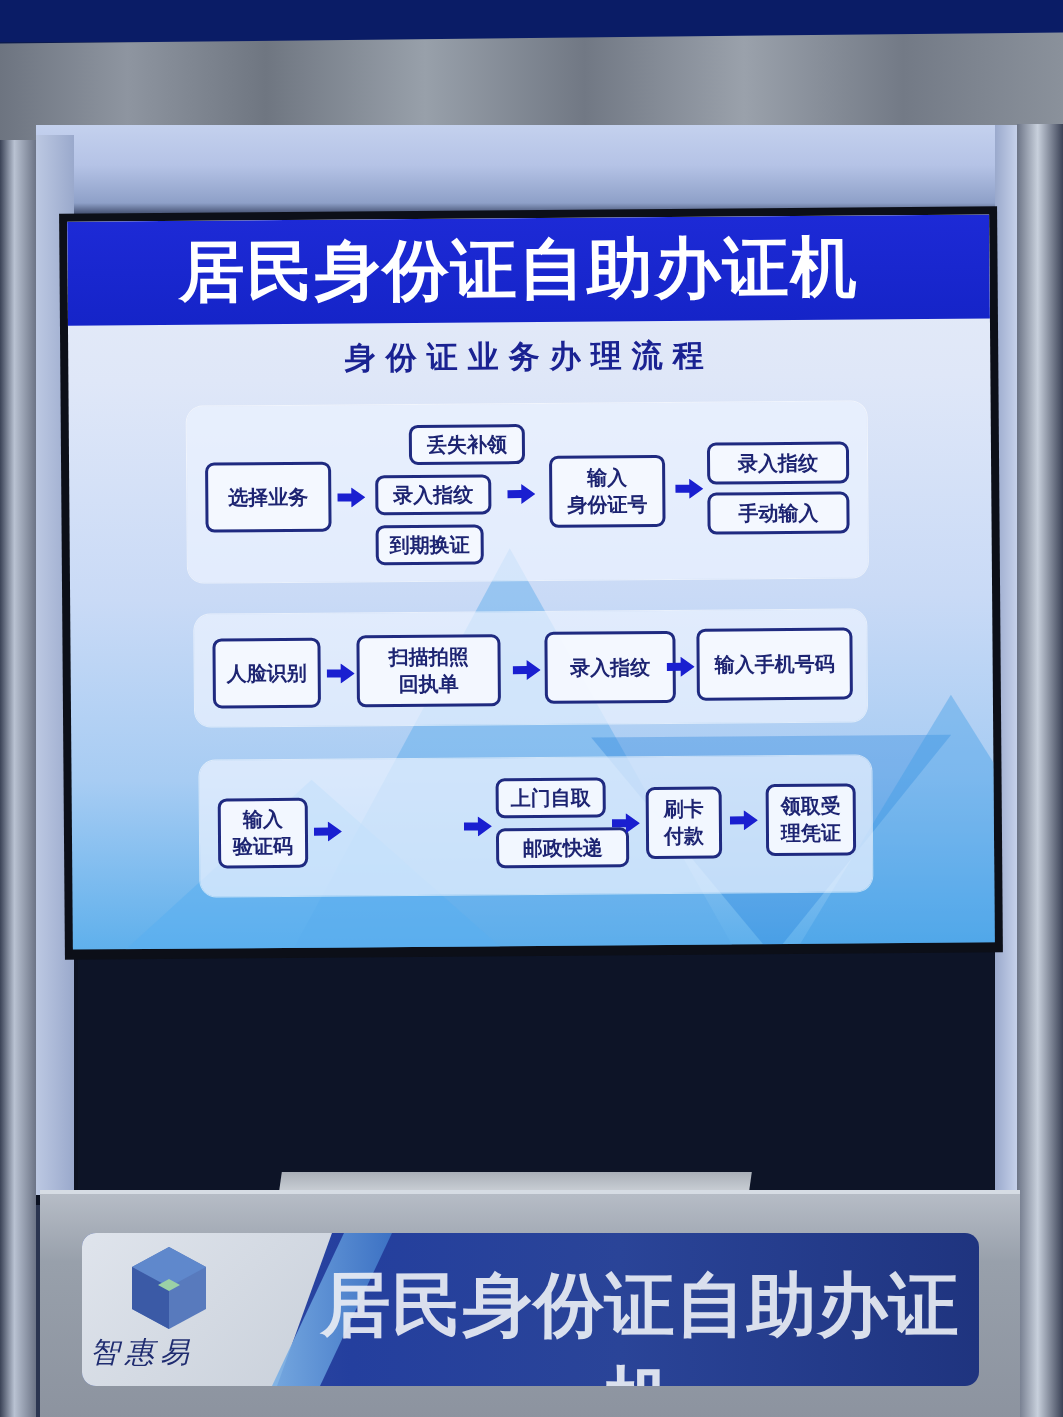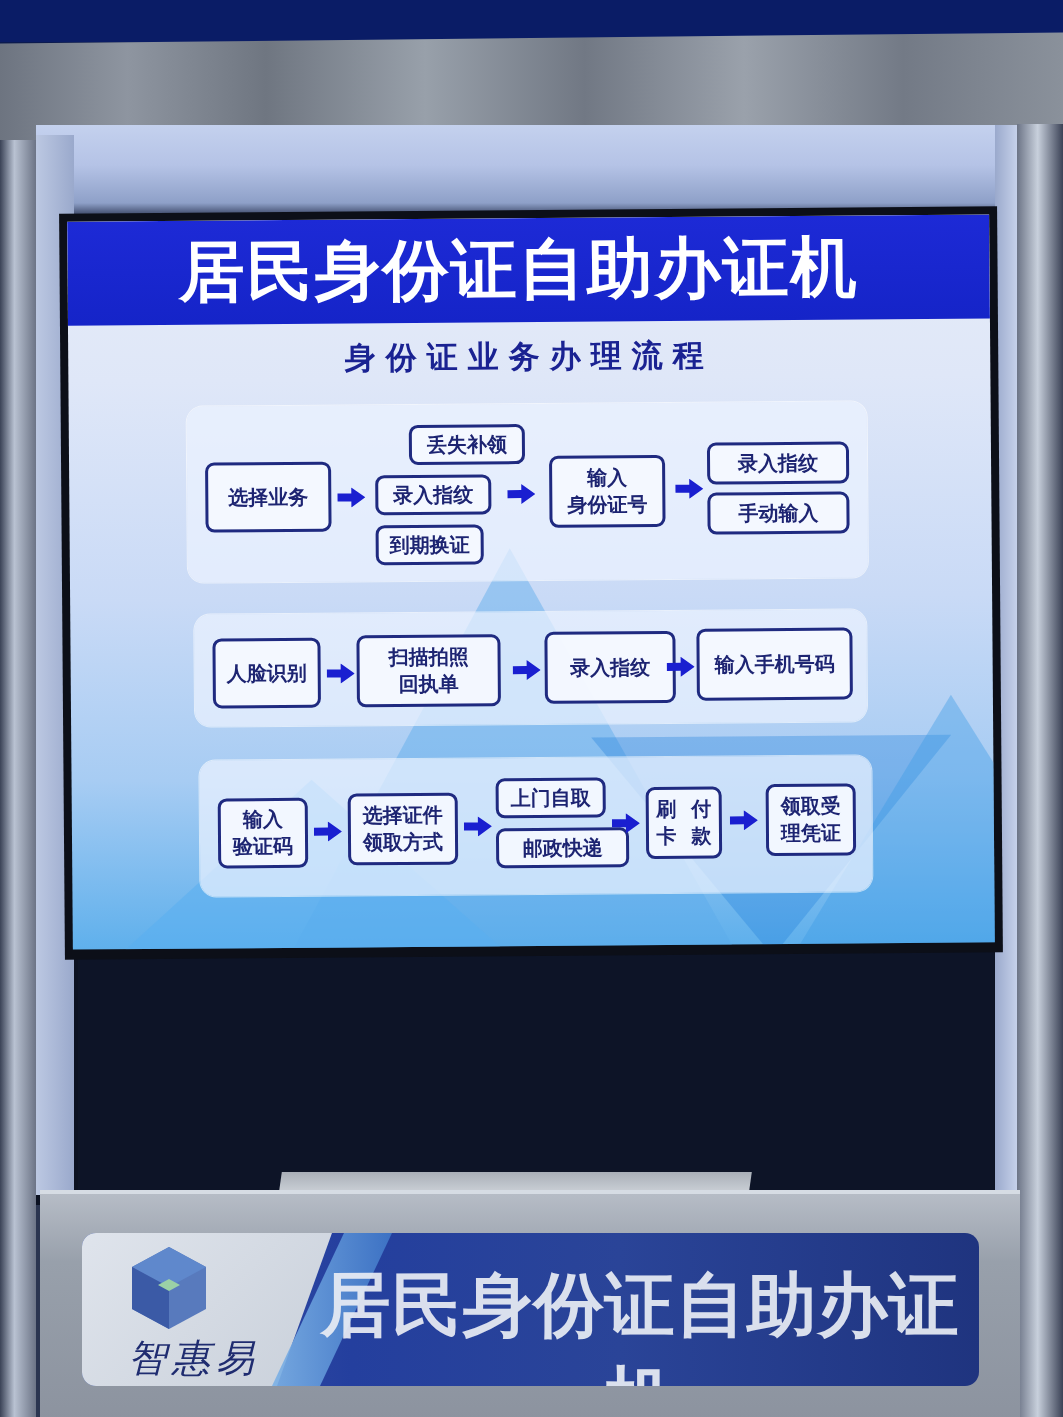--- a/index.html
+++ b/index.html
@@ -31,21 +31,21 @@
   .arrow{position:absolute;width:28px;height:20px;}
   .arrow svg{display:block;}
 
   
   .tray{position:absolute;left:280px;top:1172px;width:470px;height:26px;background:linear-gradient(180deg,#a9afb8,#d4d9df);transform:skew(-8deg);}
   .sign-frame{position:absolute;left:40px;top:1190px;width:980px;height:227px;background:linear-gradient(180deg,#b6bcc6,#98a0ab 30%,#8c939f);border-top:4px solid #d6dce4;}
   .sign{position:absolute;left:82px;top:1233px;width:897px;height:153px;border-radius:14px;overflow:hidden;background:linear-gradient(90deg,#3c56a8,#243f9e 30%,#2a4498 60%,#1f347f);}
   .sign-left{position:absolute;left:0;top:0;width:250px;height:153px;background:linear-gradient(135deg,#dfe4ec,#c9d0da);clip-path:polygon(0 0,100% 0,78% 100%,0 100%);}
   .sign-stripe{position:absolute;left:190px;top:0;width:120px;height:153px;background:linear-gradient(90deg,#7db2e6,#3f77c8);clip-path:polygon(60% 0,100% 0,40% 100%,0 100%);opacity:0.9;}
   .logo-hex{position:absolute;left:48px;top:12px;width:78px;height:86px;}
-  .logo-text{position:absolute;left:8px;top:100px;width:170px;text-align:right;color:#1f2c70;font-size:38px;font-family:"DejaVu Serif","Liberation Serif",serif;letter-spacing:6px;font-style:italic;}
+  .logo-text{position:absolute;left:8px;top:100px;width:170px;text-align:left;color:#1f2c70;font-size:29px;font-family:"DejaVu Serif","Liberation Serif",serif;letter-spacing:6px;font-style:italic;}
   .sign-title{position:absolute;left:228px;top:26px;width:660px;text-align:center;color:#e8ecf4;font-size:70px;font-weight:bold;letter-spacing:1px;opacity:0.93;}
 </style>
 </head>
 <body>
 
 <div class="top-strip"></div>
 <div class="cabinet"></div>
 <div class="header-metal"></div>
 <div class="recess"></div>
 <div class="recess-side-l"></div>
@@ -138,41 +138,37 @@
     <div class="panel" style="left:128px;top:540px;width:672px;height:136px;"></div>
     <div class="box" style="left:146px;top:578px;width:90px;height:70px;flex-direction:column;">
         <span>输入</span>
         <span>验证码</span>
       </div>
     <div class="arrow" style="left:242px;top:602px;">
         <svg width="28" height="20" viewBox="0 0 28 20">
           <polygon points="0,6 14,6 14,0 28,10 14,20 14,14 0,14" fill="#1a1fd0"></polygon>
         </svg>
       </div>
-    <div class="box" style="left:276px;top:574px;width:110px;height:72px;flex-direction:column;">
-        <span>选择证件</span>
-        <span>领取方式</span>
-      </div>
     <div class="arrow" style="left:392px;top:598px;">
         <svg width="28" height="20" viewBox="0 0 28 20">
           <polygon points="0,6 14,6 14,0 28,10 14,20 14,14 0,14" fill="#1a1fd0"></polygon>
         </svg>
       </div>
     <div class="box" style="left:424px;top:560px;width:110px;height:40px;">
         <span>上门自取</span>
       </div>
     <div class="box" style="left:424px;top:610px;width:133px;height:40px;">
         <span>邮政快递</span>
       </div>
     <div class="arrow" style="left:540px;top:596px;">
         <svg width="28" height="20" viewBox="0 0 28 20">
           <polygon points="0,6 14,6 14,0 28,10 14,20 14,14 0,14" fill="#1a1fd0"></polygon>
         </svg>
       </div>
-    <div class="box" style="left:574px;top:570px;width:76px;height:72px;">
+    <div class="box" style="left:574px;top:570px;width:76px;height:72px;flex-direction:column;">
         <span>刷卡</span>
         <span>付款</span>
       </div>
     <div class="arrow" style="left:658px;top:594px;">
         <svg width="28" height="20" viewBox="0 0 28 20">
           <polygon points="0,6 14,6 14,0 28,10 14,20 14,14 0,14" fill="#1a1fd0"></polygon>
         </svg>
       </div>
     <div class="box" style="left:694px;top:568px;width:90px;height:72px;flex-direction:column;">
         <span>领取受</span>

